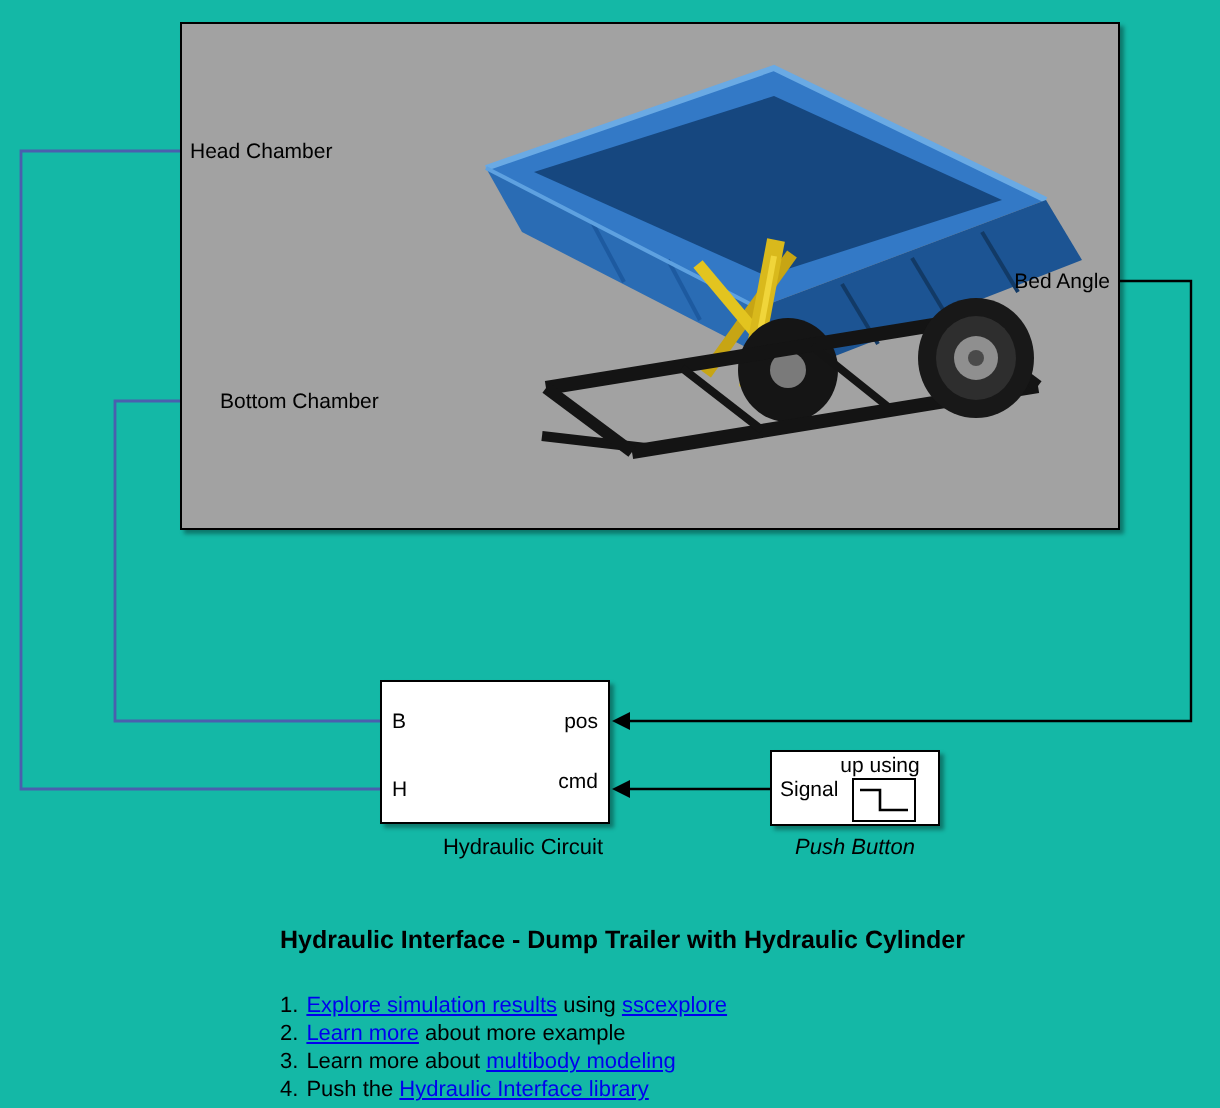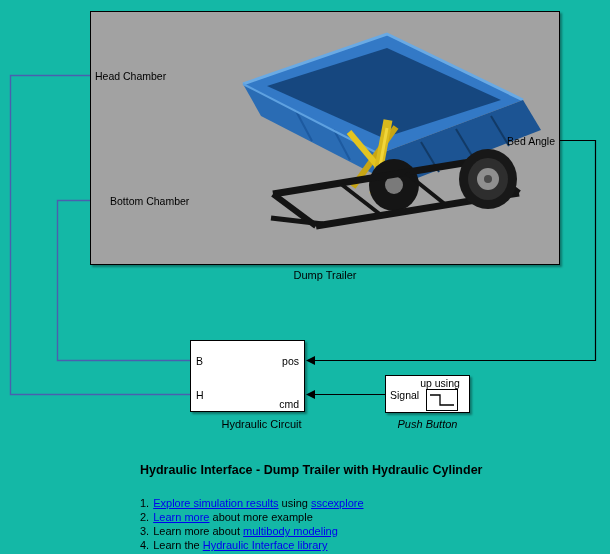--- a/index.html
+++ b/index.html
@@ -74,42 +74,41 @@
 
       <ellipse cx="397" cy="167" rx="29" ry="30" fill="#181818"></ellipse>
       <ellipse cx="397" cy="167" rx="20" ry="21" fill="#2e2e2e"></ellipse>
       <ellipse cx="397" cy="167" rx="11" ry="11" fill="#8f8f8f"></ellipse>
       <ellipse cx="397" cy="167" rx="4" ry="4" fill="#4a4a4a"></ellipse>
     </svg>
     <span class="port-label" style="left:4px;top:58px;">Head Chamber</span>
     <span class="port-label" style="left:19px;top:183px;">Bottom Chamber</span>
     <span class="port-label" style="right:4px;top:123px;">Bed Angle</span>
   </div>
-  <div class="block-label" id="dump-trailer-label">Dump Trailer</div>
 
   <div class="block" id="hydraulic-circuit">
     <span class="port-label" style="left:5px;top:14px;">B</span>
     <span class="port-label" style="right:5px;top:14px;">pos</span>
     <span class="port-label" style="left:5px;top:48px;">H</span>
-    <span class="port-label" style="right:5px;top:57px;">cmd</span>
+    <span class="port-label" style="right:5px;top:44px;">cmd</span>
   </div>
   <div class="block-label" id="hydraulic-circuit-label">Hydraulic Circuit</div>
 
   <div class="block" id="push-button">
     <span class="port-label" style="left:4px;top:13px;">Signal</span>
     <span class="pb-state">up using</span>
     <span class="pb-icon">
       <svg width="30" height="20" viewBox="0 0 30 20">
         <polyline points="3,5 13,5 13,15 27,15" fill="none" stroke="#000" stroke-width="1.3"></polyline>
       </svg>
     </span>
   </div>
   <div class="block-label" id="push-button-label">Push Button</div>
 
   <div class="desc">
     <div class="desc-title">Hydraulic Interface - Dump Trailer with Hydraulic Cylinder</div>
     <div class="desc-item"><span class="num">1.</span><span class="lnk">Explore simulation results</span><span> using </span><span class="lnk">sscexplore</span></div>
     <div class="desc-item"><span class="num">2.</span><span class="lnk">Learn more</span><span> about more example</span></div>
     <div class="desc-item"><span class="num">3.</span><span>Learn more about </span><span class="lnk">multibody modeling</span></div>
-    <div class="desc-item"><span class="num">4.</span><span>Learn the </span><span class="lnk">Hydraulic Interface library</span></div>
+    <div class="desc-item"><span class="num">4.</span><span>Push the </span><span class="lnk">Hydraulic Interface library</span></div>
   </div>
 
 </div>
 
 </body></html>

